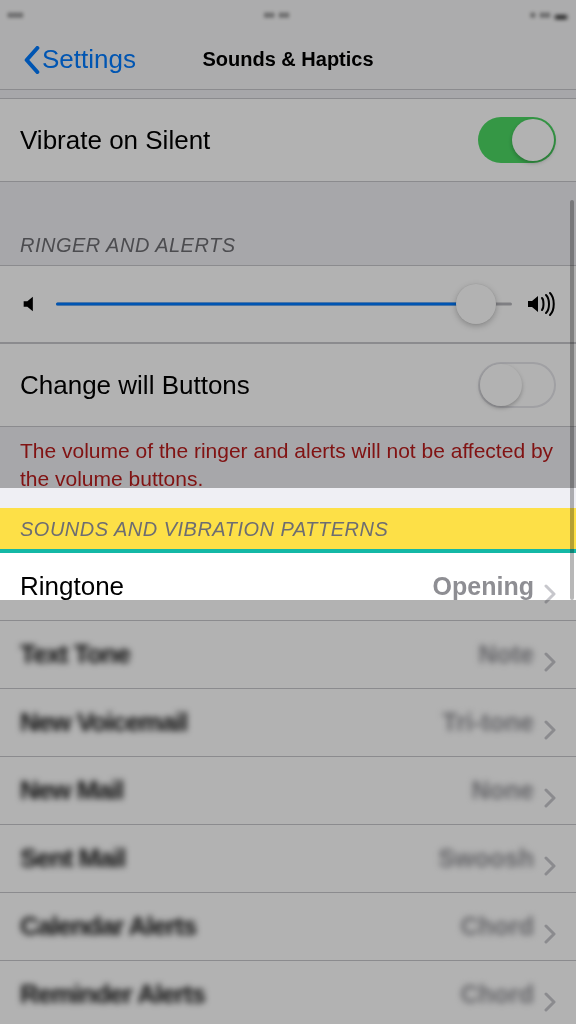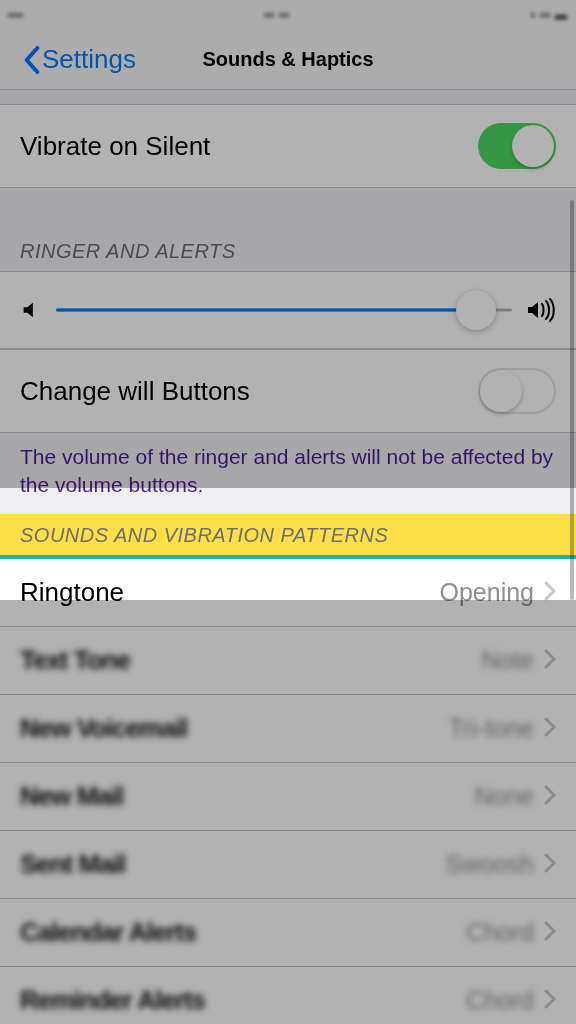--- a/index.html
+++ b/index.html
@@ -83,21 +83,21 @@
       padding: 10px 20px 8px;
       font-size: 20px;
       letter-spacing: 0.5px;
       color: #6d6d72;
       text-transform: uppercase;
       font-style: italic;
     }
     .group-footer {
       padding: 10px 20px 14px;
       font-size: 21px;
-      color: #4c1d95;
+      color: #b91c1c;
       line-height: 1.35;
     }
     .toggle {
       width: 78px; height: 46px; border-radius: 23px;
       position: relative;
       transition: background .2s;
     }
     .toggle .knob {
       position: absolute;
       width: 42px; height: 42px;
@@ -148,22 +148,23 @@
       border-radius: 50%;
       background: #fff;
       box-shadow: 0 2px 6px rgba(0,0,0,0.25), 0 0 0 0.5px rgba(0,0,0,0.05);
       top: 50%; transform: translate(-50%,-50%);
       left: 92%;
     }
     .row-value {
       color: #8e8e93;
       font-size: 25px;
       display: flex;
-      align-items: flex-start;
+      align-items: flex-end;
       gap: 10px;
+      font-weight: bold;
     }
     .disclosure {
       width: 12px; height: 20px;
       color: #c7c7cc;
     }
     .disclosure svg { width: 100%; height: 100%; }
     .obscured {
       filter: blur(3px);
       color: #111;
       font-weight: 600;
@@ -200,21 +201,21 @@
     <span class="chevron-left">
       <svg viewBox="0 0 12 20">
           <polyline points="10,1 2,10 10,19" fill="none" stroke="#007aff" stroke-width="3" stroke-linecap="round" stroke-linejoin="round"></polyline>
         </svg>
     </span>
     <span>Settings</span>
   </div>
   <div class="nav-title">Sounds &amp; Haptics</div>
 </div>
 
-<div class="cell" style="margin-top:14px">
+<div class="cell" style="margin-top:8px">
   <span>Vibrate on Silent</span>
   <div class="toggle on">
     <div class="knob"></div>
   </div>
 </div>
 
 <div class="group-spacer"></div>
 
 <div class="group-header">RINGER AND ALERTS</div>
 

